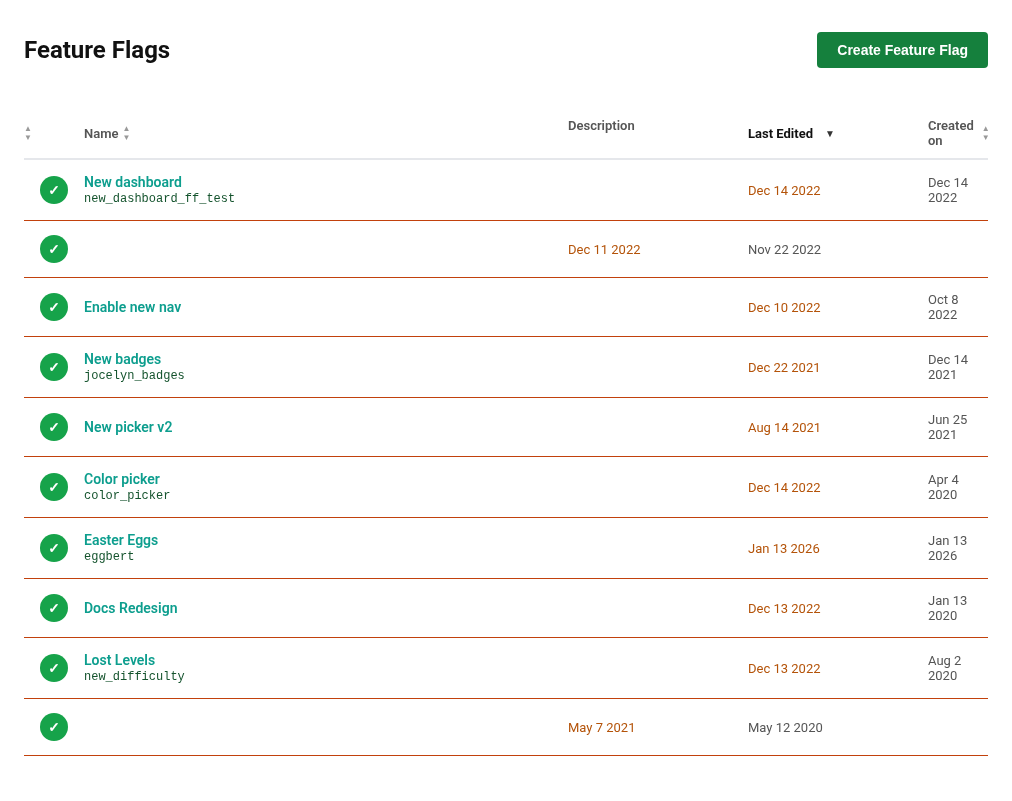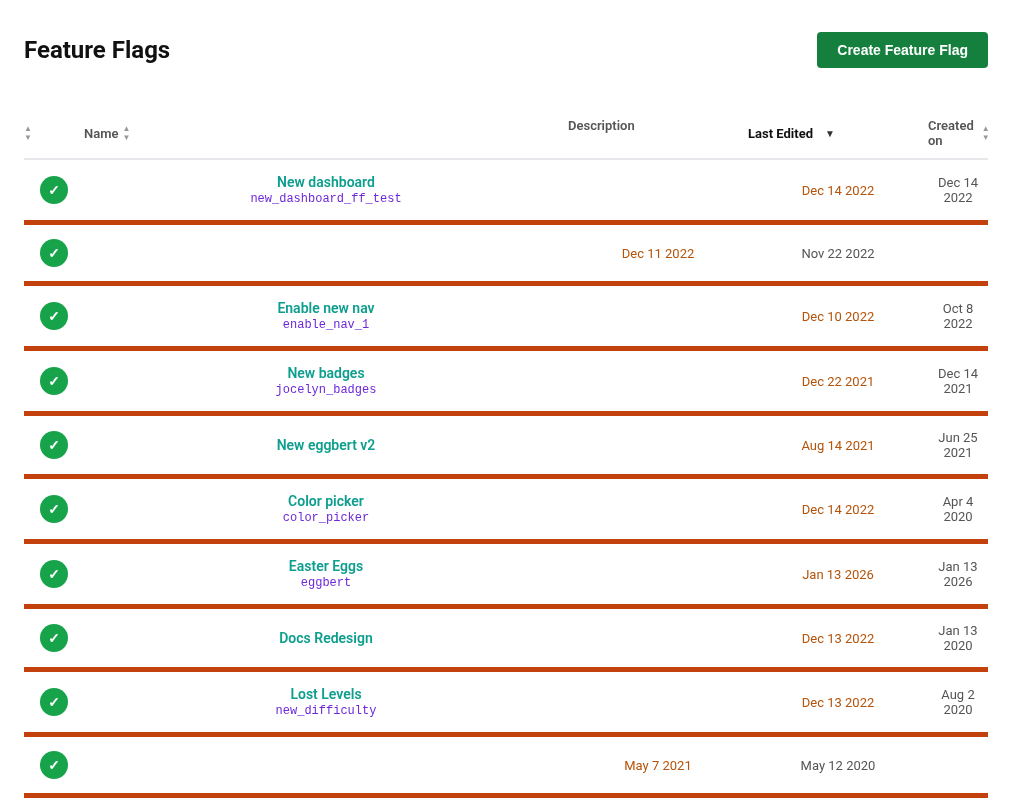--- a/index.html
+++ b/index.html
@@ -76,24 +76,23 @@
       align-items: center;
       gap: 8px;
     }
     .down-arrow {
       font-size: 10px;
       color: #333;
     }
     .table-row {
       display: grid;
       grid-template-columns: 60px 1fr 180px 180px 60px;
-      border-bottom: 5px solid #c2410c;
+      border-bottom: 1px solid #c2410c;
       padding: 14px 0;
       align-items: center;
-      text-align: center;
     }
     .check-icon {
       display: flex;
       align-items: center;
       justify-content: center;
     }
     .check-circle {
       width: 28px;
       height: 28px;
       background: #16a34a;
@@ -110,21 +109,21 @@
     }
     .flag-name {
       color: #0d9e8e;
       font-weight: 600;
       font-size: 14px;
       cursor: pointer;
       text-decoration: none;
       display: block;
     }
     .flag-key {
-      color: #6d28d9;
+      color: #14532d;
       font-size: 12px;
       font-family: 'Courier New', monospace;
       margin-top: 2px;
     }
     .date-col {
       color: #555;
       font-size: 13px;
     }
     .date-col.last-edited { color: #b45309; }
   </style>
@@ -188,21 +187,20 @@
       <div class="date-col"></div>
       <div class="date-col last-edited">Dec 11 2022</div>
       <div class="date-col">Nov 22 2022</div>
     </div>
         <div class="table-row">
       <div class="check-icon">
         <div class="check-circle"></div>
       </div>
       <div>
         <a class="flag-name">Enable new nav</a>
-        <div class="flag-key">enable_nav_1</div>
       </div>
       <div class="date-col"></div>
       <div class="date-col last-edited">Dec 10 2022</div>
       <div class="date-col">Oct 8 2022</div>
     </div>
         <div class="table-row">
       <div class="check-icon">
         <div class="check-circle"></div>
       </div>
       <div>
@@ -211,21 +209,21 @@
       </div>
       <div class="date-col"></div>
       <div class="date-col last-edited">Dec 22 2021</div>
       <div class="date-col">Dec 14 2021</div>
     </div>
         <div class="table-row">
       <div class="check-icon">
         <div class="check-circle"></div>
       </div>
       <div>
-        <a class="flag-name">New eggbert v2</a>
+        <a class="flag-name">New picker v2</a>
       </div>
       <div class="date-col"></div>
       <div class="date-col last-edited">Aug 14 2021</div>
       <div class="date-col">Jun 25 2021</div>
     </div>
         <div class="table-row">
       <div class="check-icon">
         <div class="check-circle"></div>
       </div>
       <div>

